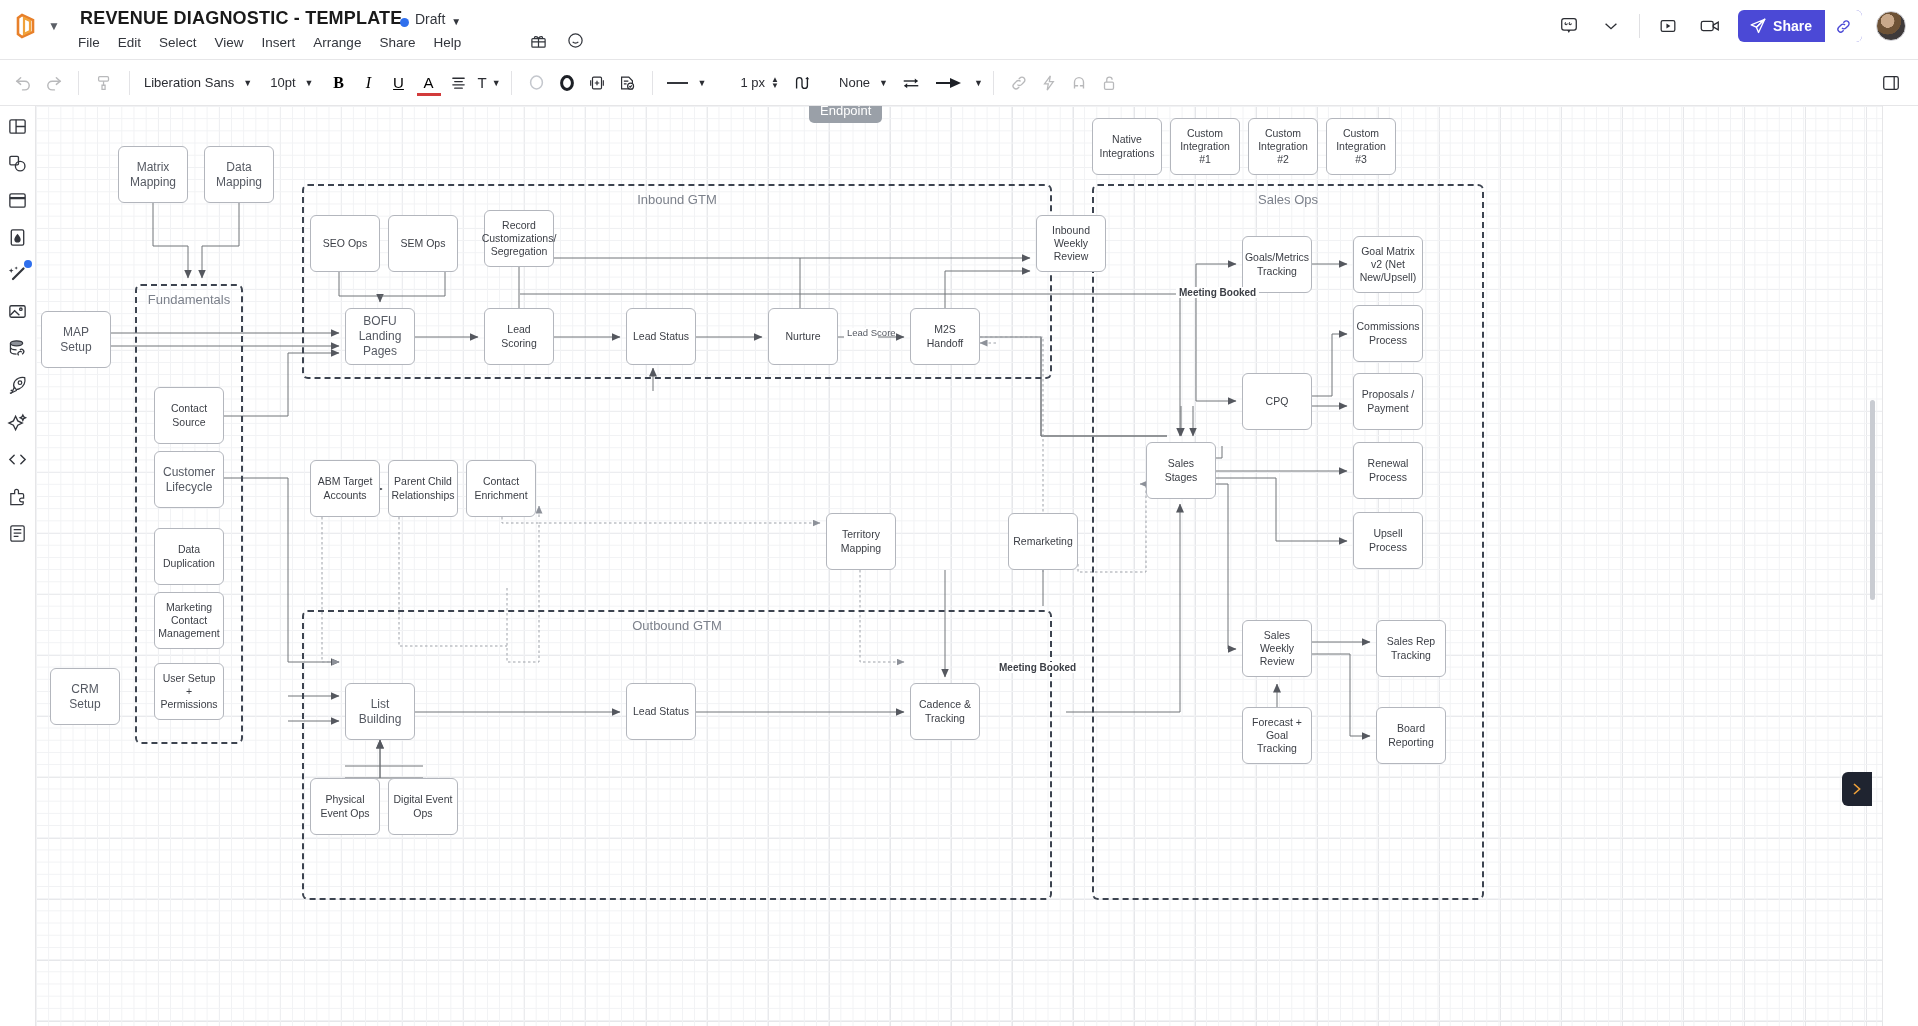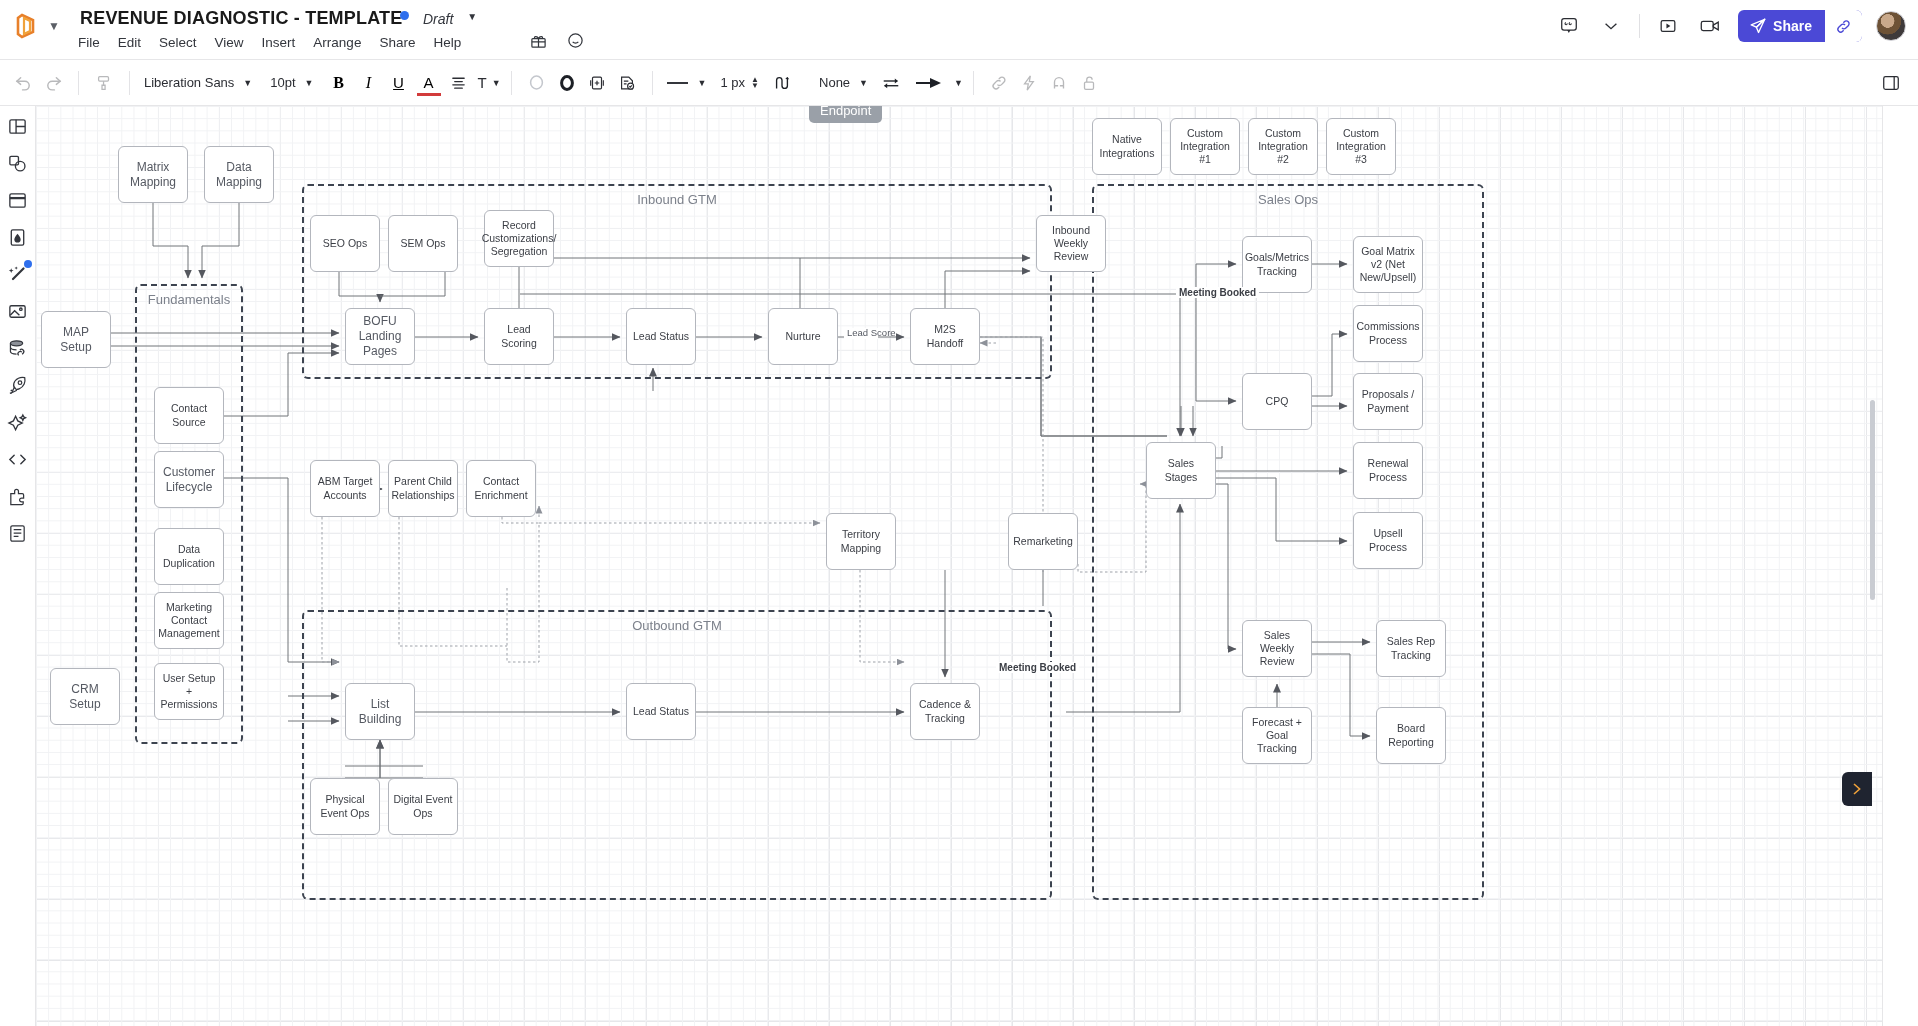--- a/index.html
+++ b/index.html
@@ -18,21 +18,21 @@
   .logo-wrap { position: absolute; left: 14px; top: 12px; display: flex; align-items: center; gap: 8px; }
   .logo { width: 26px; height: 28px; position: relative; }
   .logo svg { display: block; }
   .chev { color: #5b5f66; font-size: 12px; line-height: 1; }
 
   .doc-title {
     position: absolute; left: 80px; top: 8px;
     font-size: 18px; font-weight: bold; color: #1a1a1a; letter-spacing: .2px;
     white-space: nowrap;
   }
-  .doc-status { position: absolute; left: 400px; top: 11px; display: flex; align-items: flex-start; gap: 14px; font-style: italic; }
+  .doc-status { position: absolute; left: 400px; top: 11px; display: flex; align-items: flex-end; gap: 6px; }
   .dot-blue { width: 9px; height: 9px; border-radius: 50%; background: #2f6fed; display: inline-block; }
   .status-txt { font-size: 14px; color: #33363d; }
   .status-caret { font-size: 10px; color: #33363d; }
 
   .menubar { position: absolute; left: 78px; top: 35px; display: flex; gap: 18px; }
   .menubar span { font-size: 13.5px; color: #33363d; cursor: default; }
   .menu-icons { position: absolute; left: 530px; top: 32px; display: flex; gap: 20px; align-items: center; }
   .menu-icons svg { display: block; }
 
   .top-right { position: absolute; right: 12px; top: 10px; display: flex; align-items: center; gap: 14px; }
@@ -312,21 +312,21 @@
 
   <div class="tb-group">
     <span class="tb-ico">
       <svg width="26" height="14" viewBox="0 0 26 14" stroke="#1d2026" stroke-width="1.8">
           <path d="M2 7h21"></path>
         </svg>
     </span>
     <span class="tb-caret">▼</span>
   </div>
 
-  <div class="tb-group" style="margin-left:10px">
+  <div class="tb-group" style="margin-left:30px">
     <span class="tb-txt">1 px</span>
     <span style="display:flex;flex-direction:column;line-height:6px;font-size:8px;color:#2b2d33;margin-left:2px">
       <span>▲</span>
         <span>▼</span>
     </span>
   </div>
 
   <div class="tb-ico" style="margin-left:8px">
     <svg width="18" height="18" viewBox="0 0 20 20" fill="none" stroke="#1d2026" stroke-width="1.5">
       <path d="M4 16V7a3 3 0 0 1 6 0v6a3 3 0 0 0 6 0V4"></path>

